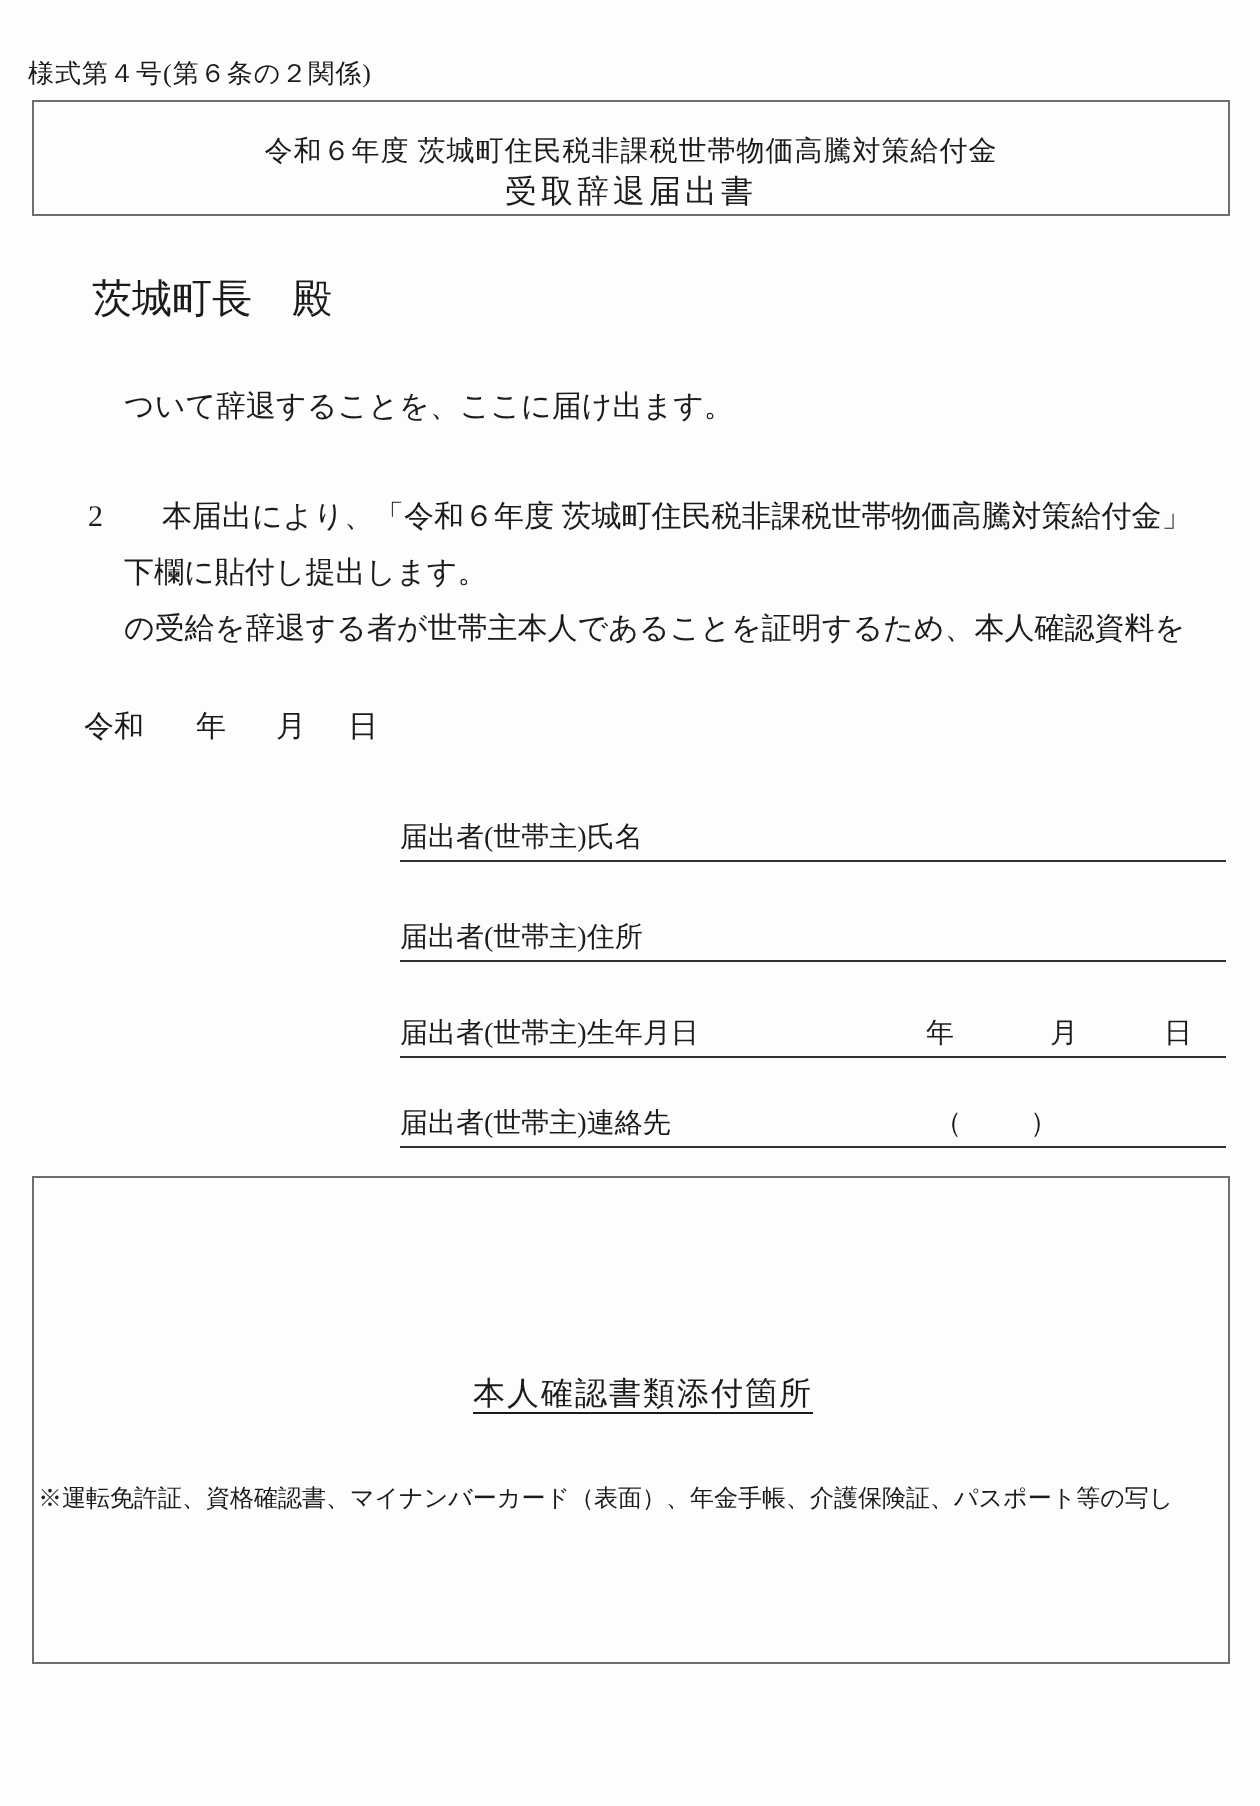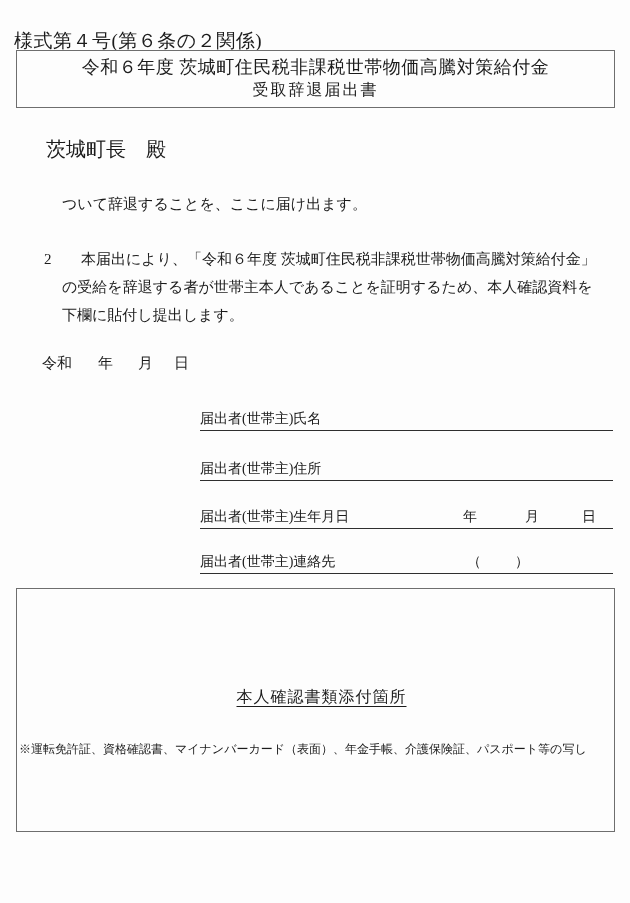--- a/index.html
+++ b/index.html
@@ -8,29 +8,29 @@
     position: relative;
     width: 630px;
     height: 903px;
     background: var(--bg, #fdfdfd);
     color: var(--text, #1b1b1b);
     font-family: "Liberation Serif", "DejaVu Serif", serif;
     overflow: hidden;
   }
   .form-number {
     position: absolute; left: 14px; top: 28px;
-    font-size: 19px; letter-spacing: 0.5px;
+    font-size: 13px; letter-spacing: 0.5px;
   }
   .title-box {
     position: absolute; left: 16px; top: 50px;
     width: 597px; height: 56px;
     border: 1px solid var(--border, #6e6e6e);
     text-align: center;
   }
-  .subtitle { margin-top: 4px; font-size: 18px; letter-spacing: 0.5px; }
+  .subtitle { margin-top: 16px; font-size: 14px; letter-spacing: 0.5px; }
   .doc-title { margin-top: 1px; font-size: 16px; letter-spacing: 2px; }
   .addressee { position: absolute; left: 46px; top: 136px; font-size: 20px; }
   .para {
     position: absolute; left: 44px; width: 578px;
     font-size: 15px; line-height: 28px;
   }
   .para-line { white-space: nowrap; }
   .para-num { display: inline-block; width: 37px; }
   .cont { margin-left: 18px; }
   .date-line { position: absolute; left: 0; top: 354px; width: 560px; height: 20px; font-size: 15px; }
@@ -76,22 +76,22 @@
   <div class="addressee">茨城町長　殿</div>
 
   <div class="para" style="top:190px">
     <div class="para-line cont">ついて辞退することを、ここに届け出ます。</div>
   </div>
 
   <div class="para" style="top:245px">
     <div class="para-line">
       <span class="para-num">2</span><span>本届出により、「令和６年度 茨城町住民税非課税世帯物価高騰対策給付金」</span>
     </div>
+    <div class="para-line cont">下欄に貼付し提出します。</div>
     <div class="para-line cont">の受給を辞退する者が世帯主本人であることを証明するため、本人確認資料を</div>
-    <div class="para-line cont">下欄に貼付し提出します。</div>
   </div>
 
   <div class="date-line">
     <span class="d-era">令和</span>
     <span class="d-year">年</span>
     <span class="d-month">月</span>
     <span class="d-day">日</span>
   </div>
 
   <div class="field-row" style="top:408px">

